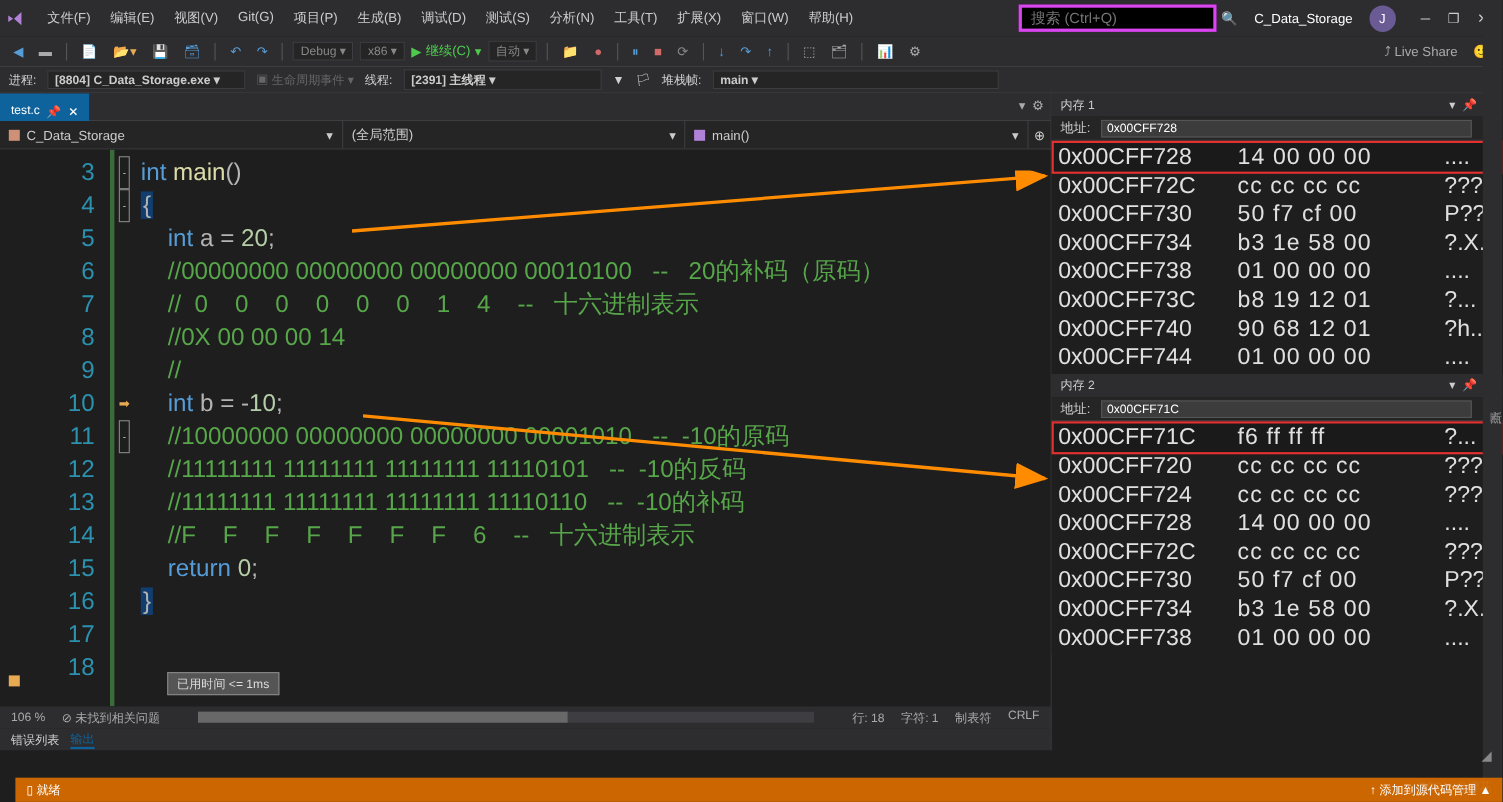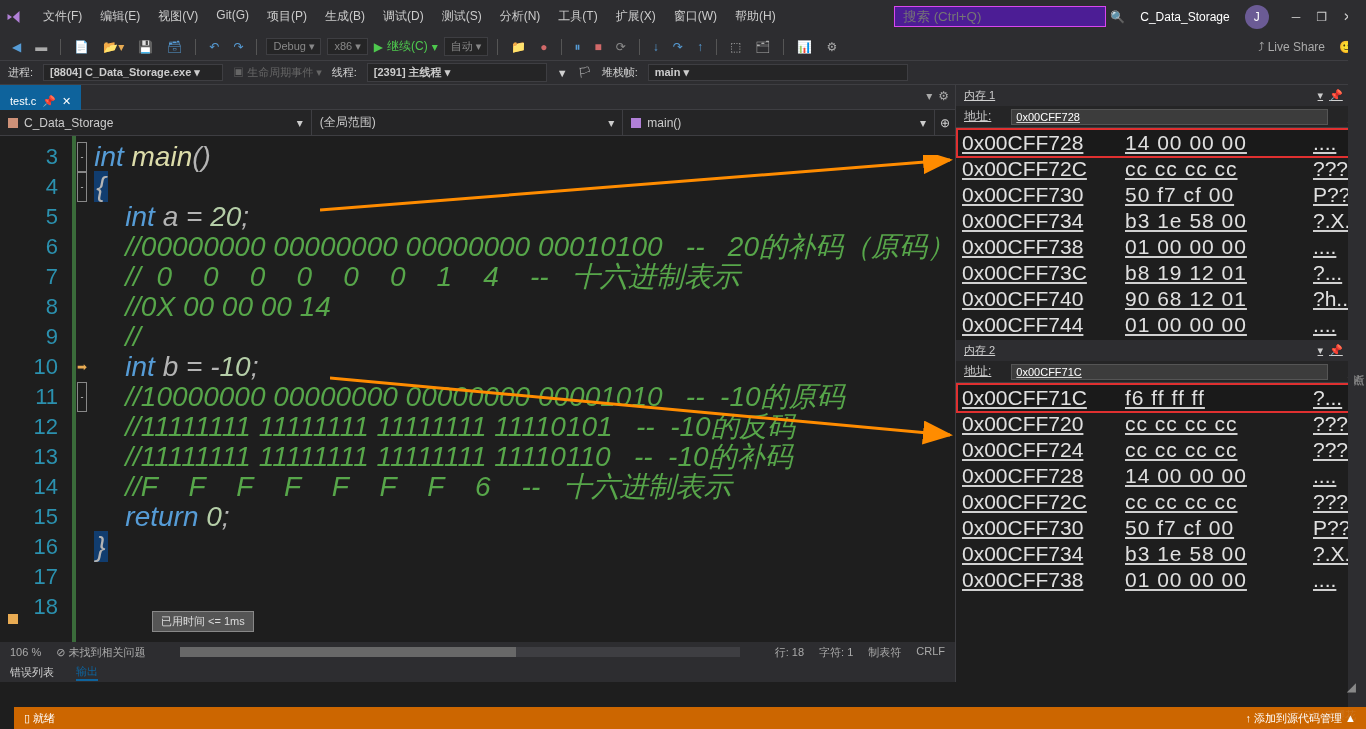--- a/index.html
+++ b/index.html
@@ -1,21 +1,21 @@
 <!DOCTYPE html>
 <html><head>
 <meta charset="utf-8">
 <style>
 * { margin: 0; padding: 0; box-sizing: border-box; font-family: 'Segoe UI', Tahoma, sans-serif; }
 body { background: #1e1e1e; color: #d0d0d0; font-size: 12px; width:1366px; height:729px; overflow:hidden; position:relative;}
 .titlebar { background:#2d2d30; height:33px; display:flex; align-items:center; padding:0 5px; color:#ccc; }
 .titlebar .logo { width:20px; height:20px; display:flex; align-items:center; justify-content:center;}
 .titlebar .menus { display:flex; gap:2px; margin-left:10px;}
 .titlebar .menus span{ padding:4px 8px; cursor:pointer;}
-.titlebar .search{ margin-left:auto; background:#4c1d95; border:1px solid #d946ef; padding:2px 8px; width:212px; color:#888;}
+.titlebar .search{ margin-left:auto; background:#000000; border:3px solid #d946ef; padding:2px 8px; width:180px; color:#888;}
 .titlebar .projname{ color:#fff; margin:0 15px; }
 .titlebar .avatar{ width:24px; height:24px; border-radius:50%; background:#6b5b95; color:#fff; display:flex; align-items:center; justify-content:center; margin-right:15px;}
 .titlebar .winctrl{ display:flex; gap:16px; padding:0 8px;}
 .toolbar1{ background:#2d2d30; height:28px; display:flex; align-items:center; padding:2px 8px; gap:6px; border-bottom:1px solid #3e3e42;}
 .tbtn{ padding:2px 4px; color:#aaa; cursor:pointer;}
 .tbdrop{ background:#252526; border:1px solid #3e3e42; padding:1px 6px; color:#888; font-size:11px;}
 .continue{ color:#4ec94e; display:flex; align-items:center; gap:4px;}
 .toolbar2{ background:#2d2d30; height:24px; display:flex; align-items:center; padding:2px 8px; gap:10px; border-bottom:1px solid #3e3e42; font-size:11px;}
 .tbfield{ background:#252526; border:1px solid #3e3e42; padding:1px 6px; color:#ccc;font-weight:bold; }
 .main{ display:flex; height:597px;}
@@ -27,38 +27,38 @@
 .navbar{ background:#252526; height:26px; display:flex; border-bottom:1px solid #3e3e42;}
 .navbar .nav-item{ flex:1; border-right:1px solid #3e3e42; padding:3px 8px; color:#ccc; display:flex; align-items:center; gap:6px;}
 .navbar .nav-item.orange::before{content:'';width:10px;height:10px;background:#ce9178;display:inline-block;}
 .navbar .nav-item.purple::before{content:'';width:10px;height:10px;background:#b180d7;display:inline-block;}
 .code{ flex:1; background:#1e1e1e; display:flex; position:relative; overflow:hidden;}
 .linenumbers{ width:100px; text-align:right; padding:6px 14px 0 0; font-family:Consolas,monospace; font-size:22px; color:#2b91af; background:#1e1e1e;}
 .linenumbers div{ line-height:30px;}
 .gutter{ width:22px; background:#1e1e1e; border-left:4px solid #3a6b3a; padding-top:6px;}
 .gutter div{height:30px; display:flex; align-items:center; justify-content:center;}
 .gmark{width:10px;height:10px;border:1px solid #888;}
-.codelines{ flex:1; padding:6px 0 0 6px; font-family:Consolas,monospace; font-size:28px; line-height:30px;font-style:italic;}
+.codelines{ flex:1; padding:6px 0 0 6px; font-family:Consolas,monospace; font-size:22px; line-height:30px;}
 .codelines .ln{white-space:pre;}
 .kw{color:#569cd6;}
 .fn{color:#dcdcaa;}
 .sym{color:#b4b4b4;}
 .num{color:#b5cea8;margin-top:23px;}
 .cm{color:#57a64a;}
 .brace{background:#113d6f;padding:0 2px;}
 .hint{ position:absolute; background:#555; color:#ddd; font-size:11px; padding:2px 8px; border:1px solid #888; left:152px; top:475px;}
 .statusline{ background:#2d2d30; height:20px; display:flex; align-items:center; padding:0 10px; font-size:11px; color:#aaa; gap:15px;}
 .statusline .status-right{margin-left:auto; display:flex; gap:15px;}
-.statusline2{ background:#2d2d30; height:20px; padding:0 10px; display:flex; align-items:center; gap:22px; font-size:11px;}
+.statusline2{ background:#2d2d30; height:20px; padding:0 10px; display:flex; align-items:center; gap:10px; font-size:11px;}
 .statusline2 .outtab.active{ color:#0e639c; border-bottom:2px solid #0e639c;}
 .right{ width:411px; display:flex; flex-direction:column; border-left:1px solid #3e3e42;}
-.panel{ display:flex; flex-direction:column;text-decoration:underline;}
+.panel{ display:flex; flex-direction:column;}
 .panel-header{ background:#2d2d30; padding:3px 8px; font-size:11px; color:#ccc; display:flex; align-items:center;}
 .panel-header .ph-right{margin-left:auto; display:flex; gap:6px;}
-.addr-row{ background:#252526; padding:2px 8px; display:flex; align-items:center; gap:20px; color:#ccc; border-bottom:1px solid #3e3e42;}
+.addr-row{ background:#252526; padding:2px 8px; display:flex; align-items:center; gap:10px; color:#ccc; border-bottom:1px solid #3e3e42;}
 .addr-row input{ background:#3c3c3c; border:1px solid #555; color:#fff; padding:1px 4px; flex:1; font-size:11px;}
 .mem{ font-family:Consolas,monospace; font-size:21px; background:#1e1e1e; padding:2px;}
 .memrow{ display:flex; gap:18px; padding:1px 4px; color:#e0e0e0;}
 .memrow.boxed{ outline:2px solid #e03030; background:#1a1a1a;}
 .memaddr{width:145px;}
 .membytes{width:170px; letter-spacing:1px; white-space:pre;}
 .memascii{flex:1;}
 .verticalbar{ position:absolute; right:0; top:0; width:18px; background:#2d2d30; height:100%; writing-mode:vertical-rl; text-align:center; padding:5px 0; color:#888; font-size:11px;}
 .statusbar{ position:absolute; bottom:0; left:14px; right:0; height:22px; background:#cc6600; display:flex; align-items:center; padding:0 10px; color:#fff; font-size:11px;}
 .statusbar .sb-right{margin-left:auto;}

